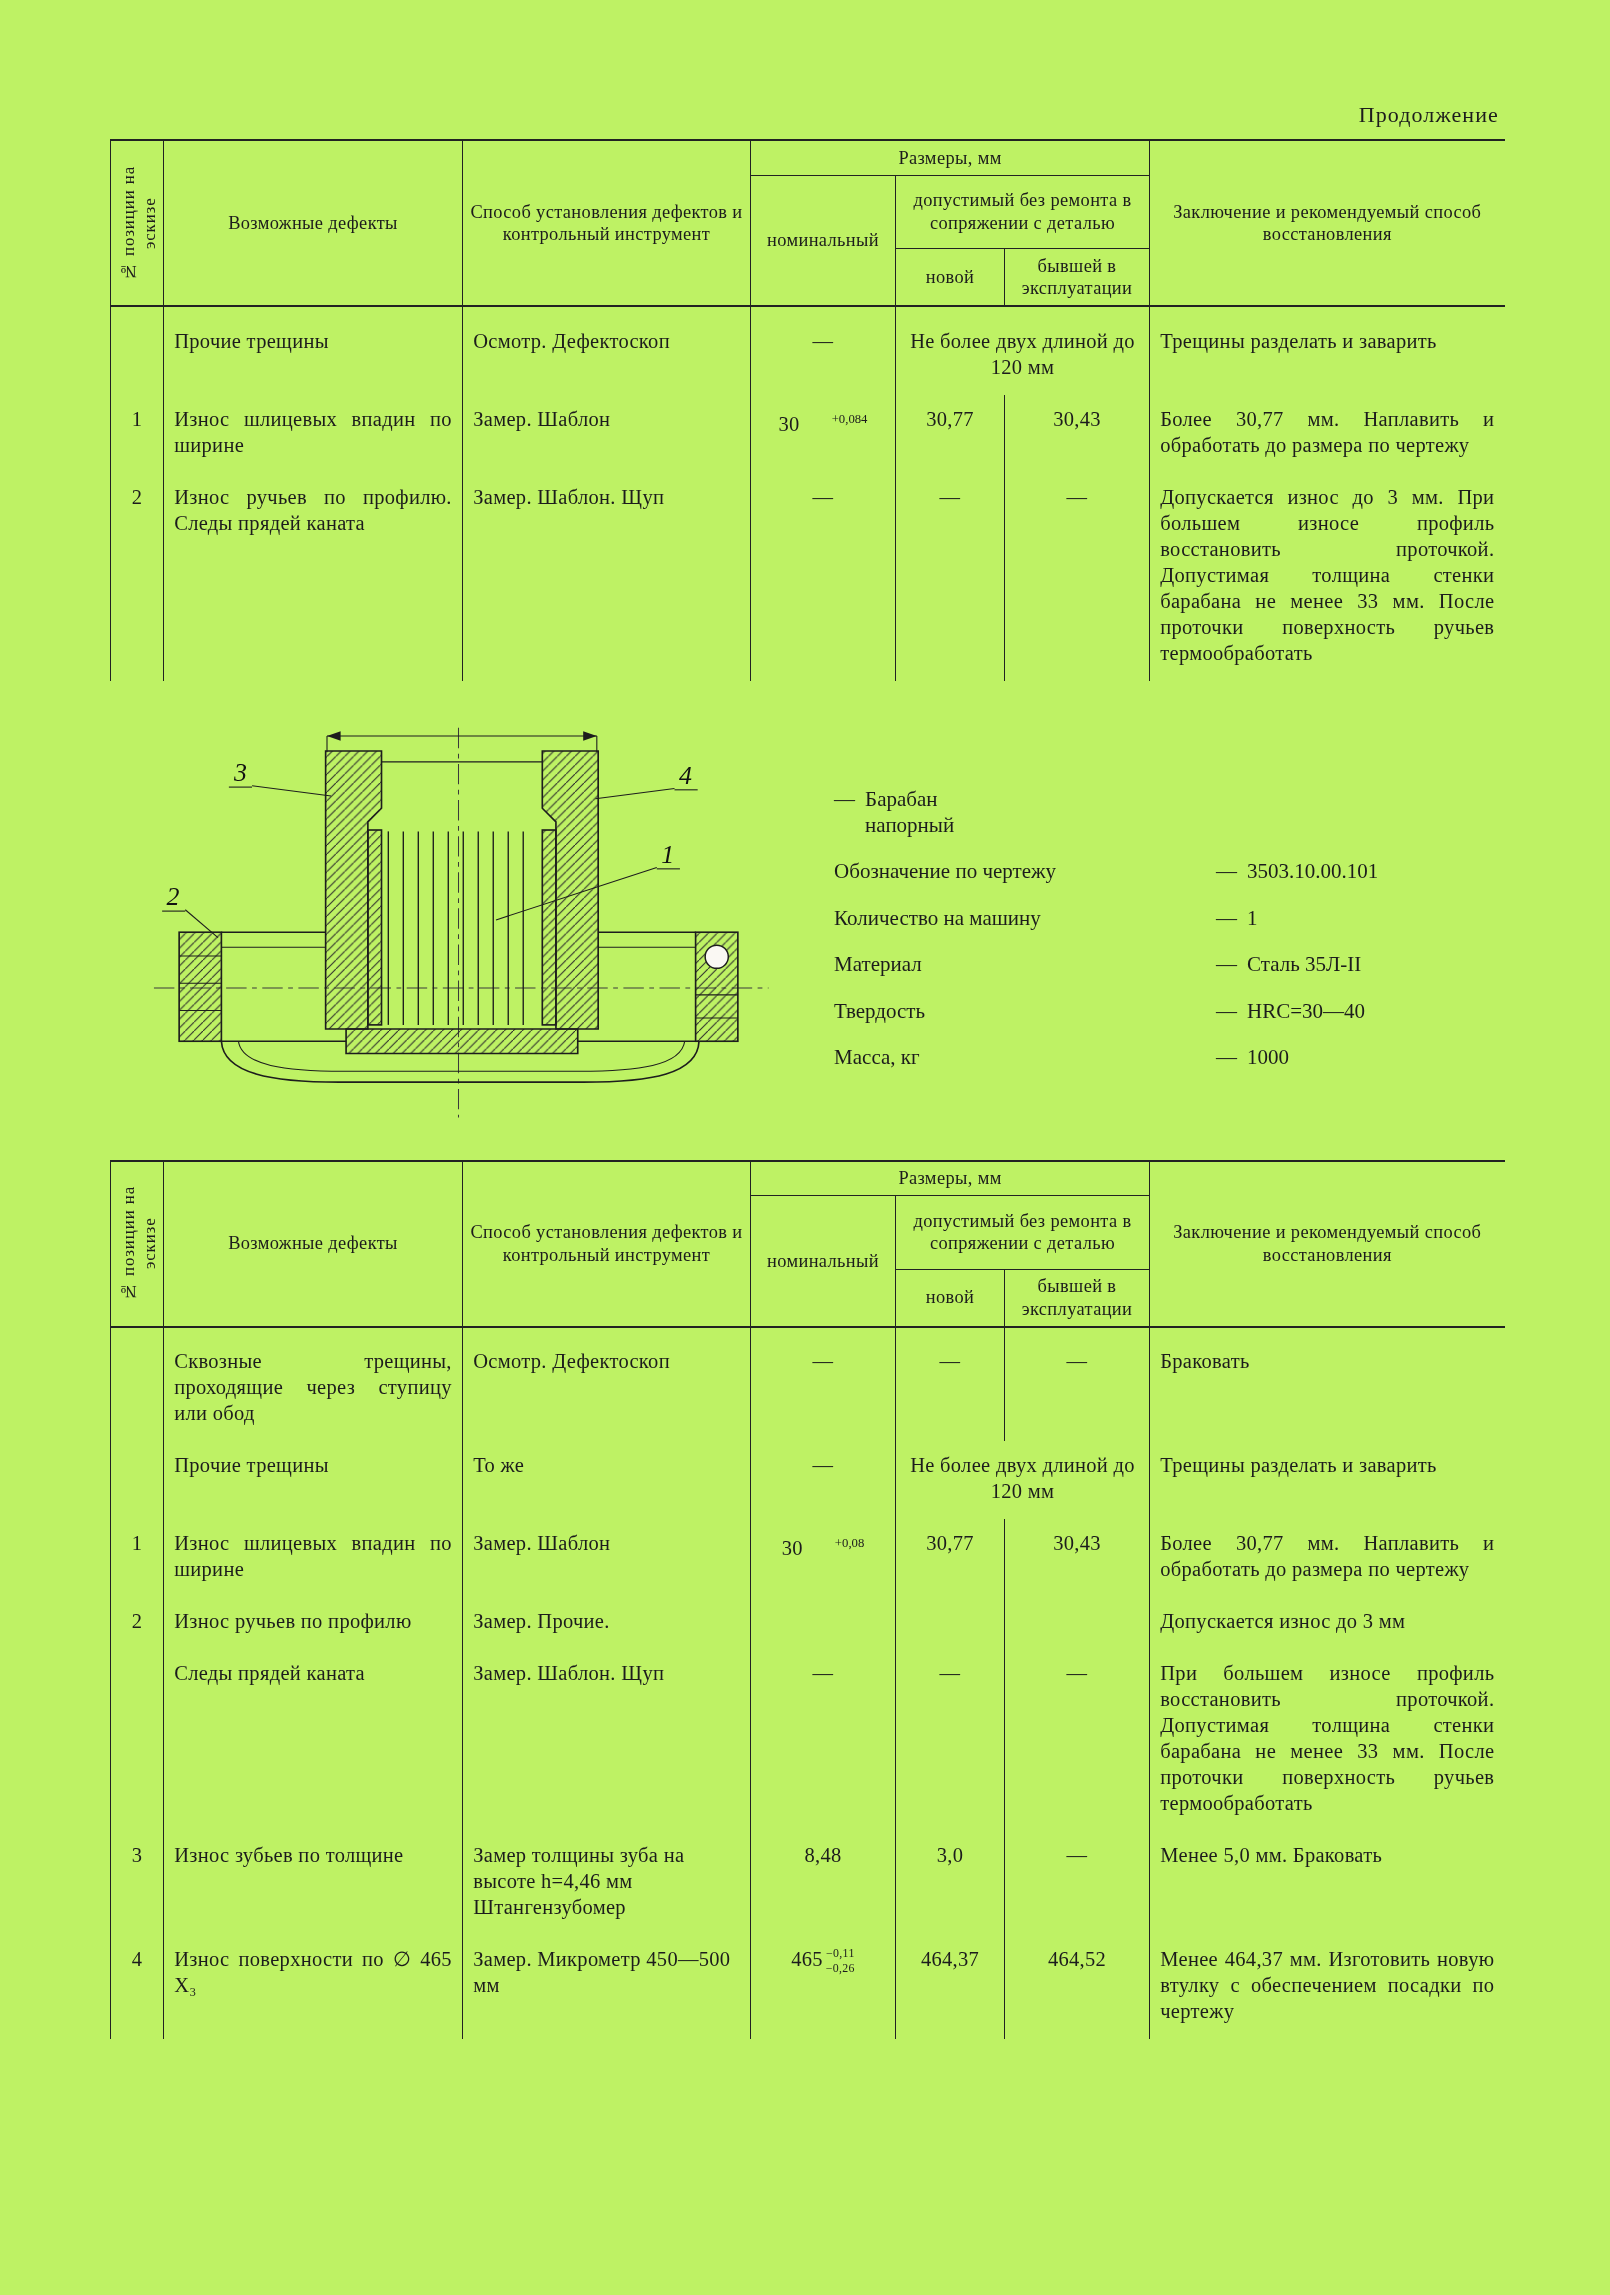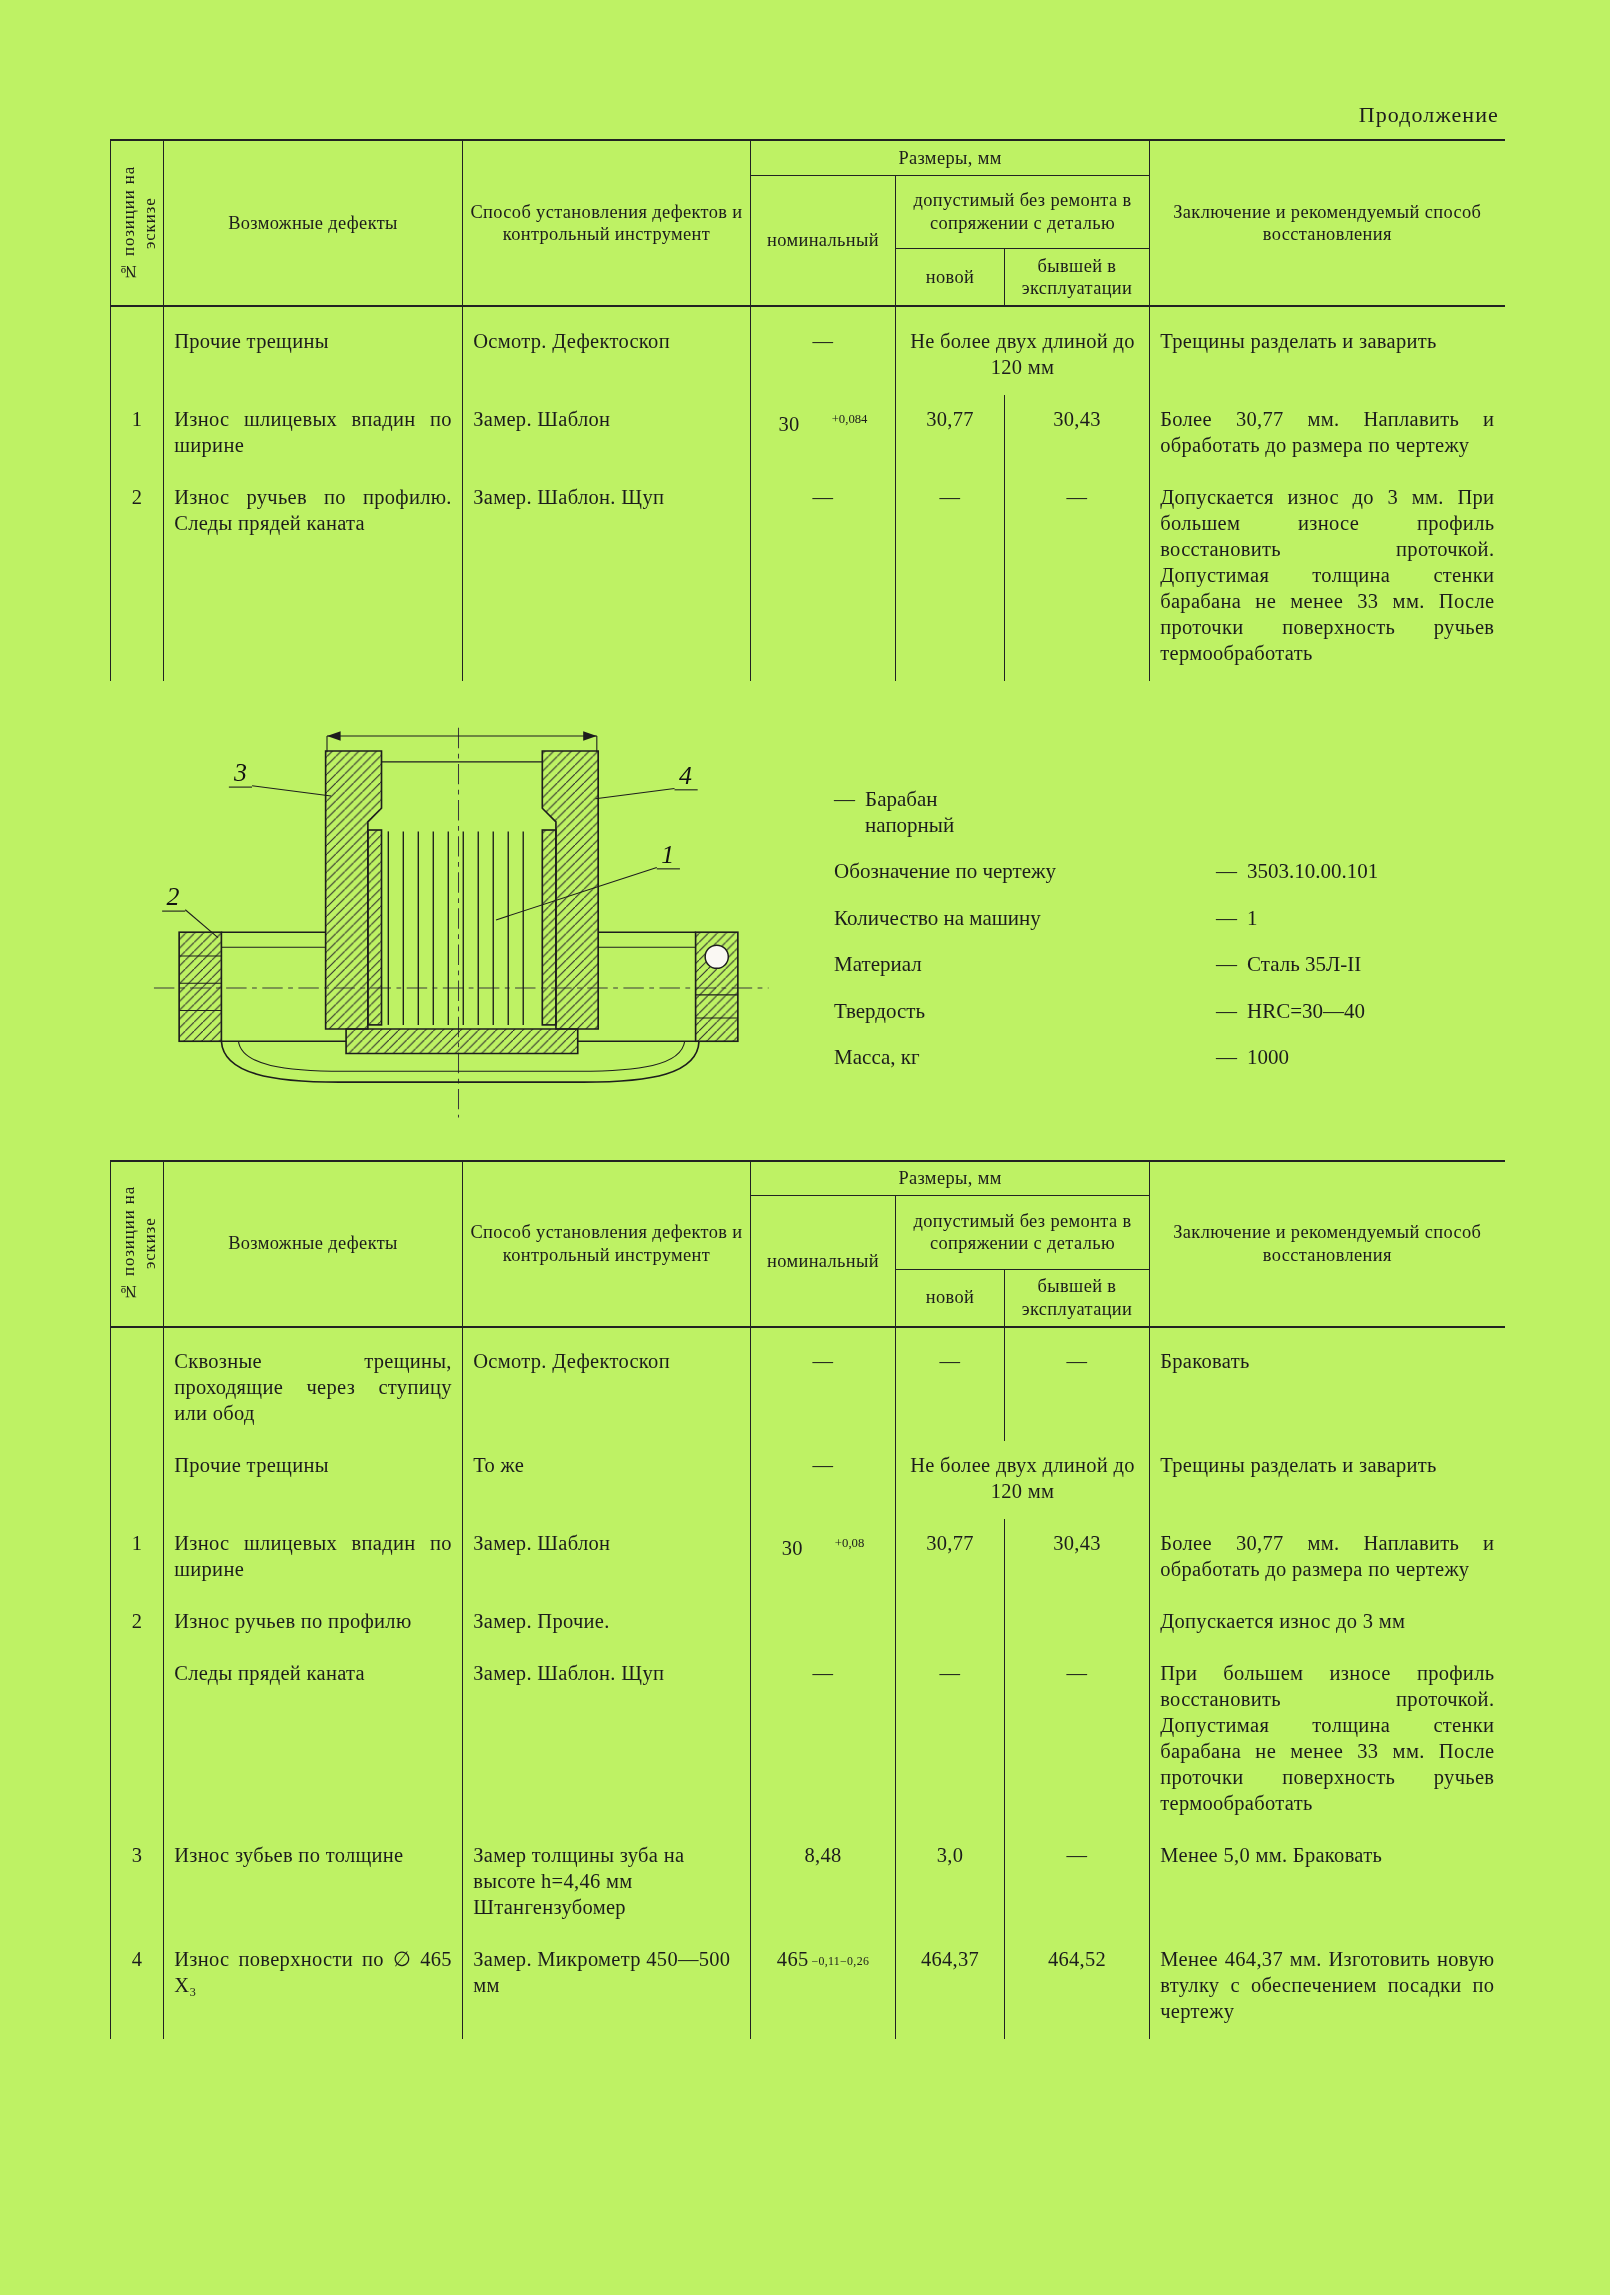--- a/index.html
+++ b/index.html
@@ -57,21 +57,21 @@
     letter-spacing:0.015em;
   }
   .defect-table tbody tr:first-child td { padding-top:20.5px; }
   .c-pos { text-align:center; padding-left:2.7px; padding-right:2.7px; }
   .c-def { text-align:justify; }
   .c-met { text-align:left; }
   .c-num { text-align:center; }
   .c-con { text-align:justify; }
   .c-num sup { font-size:0.62em; letter-spacing:0;margin-left:32px; }
   .tolstack {
-    display:inline-flex; 
+    display:inline-flex; flex-direction:column;
     vertical-align:middle; font-size:0.58em;
     line-height:1.3; margin-left:3px; text-align:center;
   }
 
   
   .figure-row {
     display:flex;
     margin:40px 0 37px;
     padding-left:4.1px;
   }

